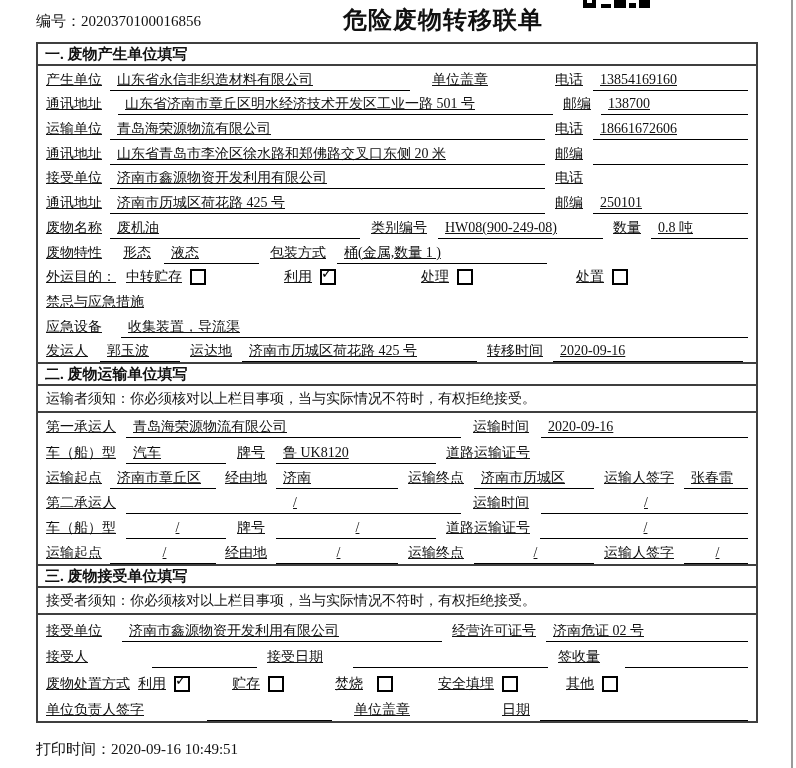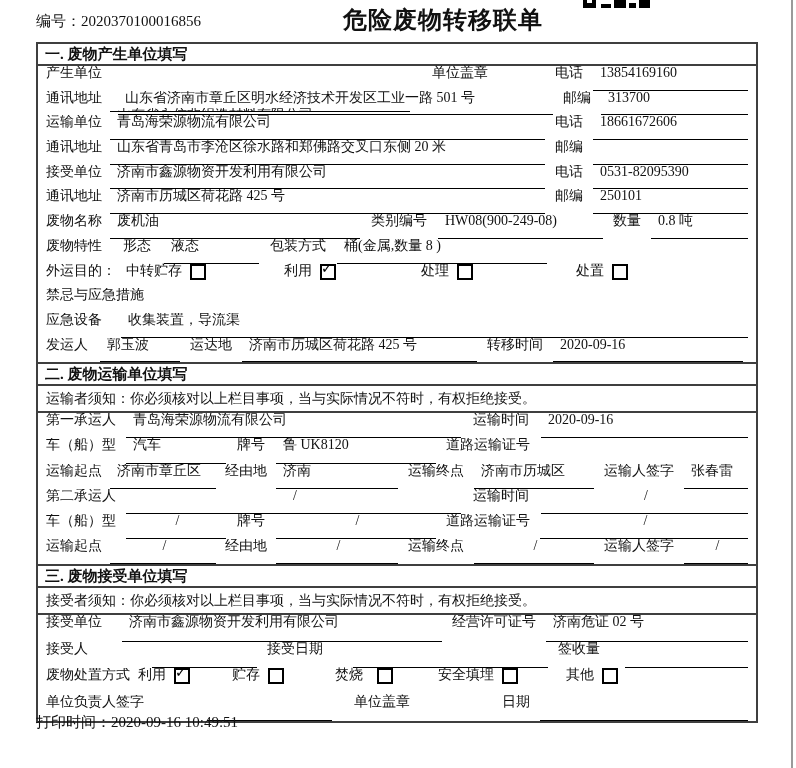--- a/index.html
+++ b/index.html
@@ -13,37 +13,37 @@
   .qr .w{background:#fff;}
   .edge{position:absolute;left:791px;top:0;width:2px;height:768px;background:#9a9a9a;}
   .form{position:absolute;left:36px;top:42px;width:722px;box-sizing:border-box;
         border:2px solid #3f3f3f;background:#fff;}
   .section{box-sizing:border-box;}
   .s1,.s2{border-top:2px solid #3f3f3f;}
   .sec-h{height:20px;line-height:20px;font-weight:bold;font-size:15px;
          padding:0 7px;border-bottom:2px solid #3f3f3f;}
   .notice{height:25px;line-height:26px;font-size:14px;padding:0 8px;
           border-bottom:2px solid #3f3f3f;white-space:nowrap;overflow:hidden;}
-  .row{display:flex;padding:0 8px;box-sizing:border-box;
-       font-size:14px;line-height:1;}
+  .row{display:flex;align-items:flex-end;padding:0 8px;box-sizing:border-box;
+       font-size:14px;line-height:1;text-decoration:underline;}
   .s0 .row{height:24.7px;}
   .s1 .row{height:25.2px;}
   .s2 .row{height:26.5px;}
   .l{flex:none;text-align:center;padding-bottom:4px;white-space:nowrap;overflow:hidden;}
   .l.first{text-align:left;}
   .t{flex:none;padding-bottom:4px;white-space:nowrap;}
   .t.ctr2{text-align:center;}
   .v{border-bottom:1.2px solid #000;padding:0 4px 3px 7px;white-space:nowrap;
      overflow:hidden;box-sizing:border-box;}
   .v.ctr{text-align:center;}
   .sp{flex:none;}
   .cb{width:12px;height:12px;border:2px solid #000;flex:none;margin:0 0 3px 8px;
       position:relative;box-sizing:content-box;}
   .mark{position:absolute;left:-1px;top:-6px;font:bold 14px "DejaVu Sans",sans-serif;color:#000;}
-  .print{position:absolute;left:36px;top:713px;font-size:15px;white-space:nowrap;}
+  .print{position:absolute;left:36px;top:740px;font-size:15px;white-space:nowrap;}
 </style>
 </head>
 <body>
 
 <div class="page">
 
   <div class="serial"><span>编号：</span><span>2020370100016856</span></div>
 
   <div class="title">危险废物转移联单</div>
 
@@ -64,60 +64,59 @@
           <span class="v" style="width: 300px; margin-top: 42px;">山东省永信非织造材料有限公司</span>
           <span class="t ctr2" style="width: 100px;">单位盖章</span>
           <span class="sp" style="width: 35px;"></span>
           <span class="l" style="width: 48px;">电话</span>
           <span class="v" style="flex: 1 1 0%;">13854169160</span>
         </div>
         <div class="row">
           <span class="l first" style="width: 64px;">通讯地址</span>
           <span class="v" style="width: 435px; margin-left: 8px;">山东省济南市章丘区明水经济技术开发区工业一路 501 号</span>
           <span class="l" style="width: 48px;">邮编</span>
-          <span class="v" style="flex: 1 1 0%;">313700</span>
+          <span class="v" style="flex: 1 1 0%;">138700</span>
         </div>
         <div class="row">
           <span class="l first" style="width: 64px;">运输单位</span>
           <span class="v" style="width: 435px;">青岛海荣源物流有限公司</span>
           <span class="l" style="width: 48px;">电话</span>
           <span class="v" style="flex: 1 1 0%;">18661672606</span>
         </div>
         <div class="row">
           <span class="l first" style="width: 64px;">通讯地址</span>
           <span class="v" style="width: 435px;">山东省青岛市李沧区徐水路和郑佛路交叉口东侧 20 米</span>
           <span class="l" style="width: 48px;">邮编</span>
           <span class="v" style="flex: 1 1 0%;"></span>
         </div>
         <div class="row">
           <span class="l first" style="width: 64px;">接受单位</span>
           <span class="v" style="width: 435px;">济南市鑫源物资开发利用有限公司</span>
           <span class="l" style="width: 48px;">电话</span>
-          <span class="v" style="flex: 1 1 0%;">0531-82095390</span>
         </div>
         <div class="row">
           <span class="l first" style="width: 64px;">通讯地址</span>
           <span class="v" style="width: 435px;">济南市历城区荷花路 425 号</span>
           <span class="l" style="width: 48px;">邮编</span>
           <span class="v" style="flex: 1 1 0%;">250101</span>
         </div>
         <div class="row">
           <span class="l first" style="width: 64px;">废物名称</span>
           <span class="v" style="width: 250px;">废机油</span>
           <span class="l" style="width: 78px;">类别编号</span>
           <span class="v" style="width: 165px;">HW08(900-249-08)</span>
           <span class="l" style="width: 48px;">数量</span>
           <span class="v" style="flex: 1 1 0%;">0.8 吨</span>
         </div>
         <div class="row">
           <span class="l first" style="width: 64px;">废物特性</span>
           <span class="l" style="width: 54px;">形态</span>
           <span class="v" style="width: 95px;">液态</span>
           <span class="l" style="width: 78px;">包装方式</span>
-          <span class="v" style="width: 210px;">桶(金属,数量  8 )</span>
+          <span class="v" style="width: 210px;">桶(金属,数量  1 )</span>
           <span class="sp" style="flex: 1 1 0%;"></span>
         </div>
         <div class="row">
           <span class="l first" style="width: 80px;">外运目的：</span>
           <span class="t">中转贮存</span>
           <span class="cb"></span>
           <span class="sp" style="width: 78px;"></span>
           <span class="t">利用</span>
           <span class="cb">
             <span class="mark">✓</span>

